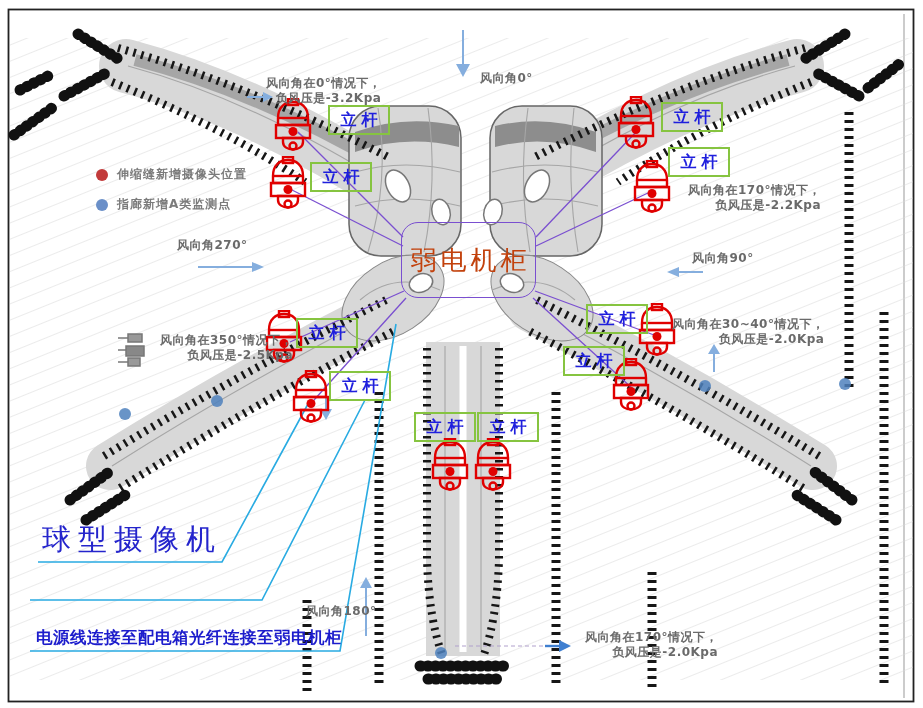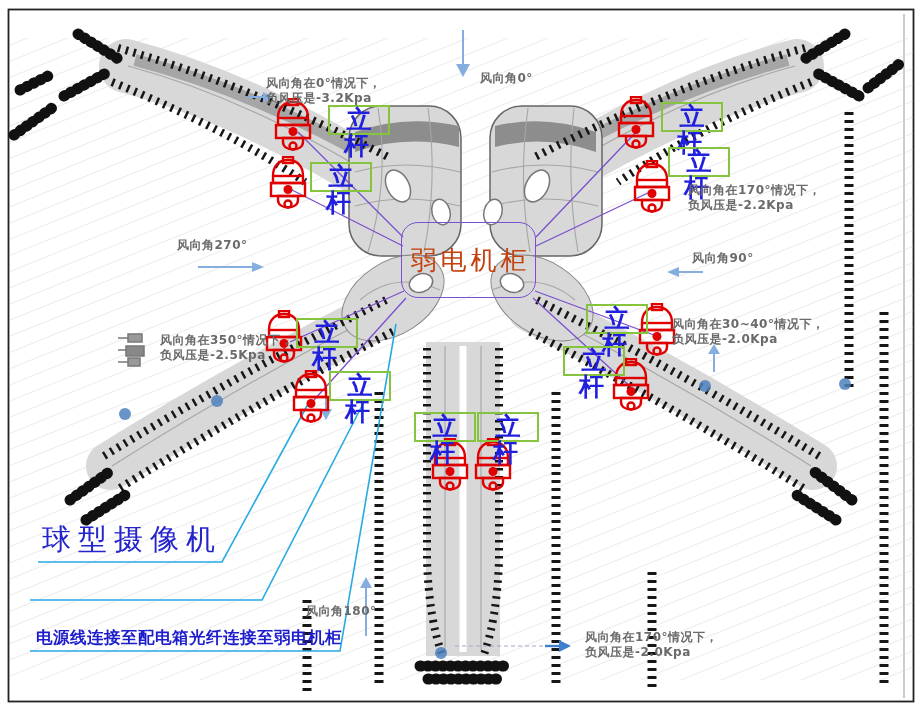--- a/index.html
+++ b/index.html
@@ -7,31 +7,31 @@
          font-family:"DejaVu Sans",sans-serif;}
   .stage svg{position:absolute;left:0;top:0;}
   #base-svg{z-index:1;}
   #overlay-svg{z-index:3;}
   .lbl-layer{position:absolute;left:0;top:0;width:100%;height:100%;z-index:2;}
   .box-layer{position:absolute;left:0;top:0;width:100%;height:100%;z-index:4;pointer-events:none;}
 
   
   .wind-label{position:absolute;color:var(--wind_text,#6a6a6a);font-size:12px;font-weight:600;
               line-height:15px;white-space:nowrap;letter-spacing:.5px;}
-  .wind-label span{display:block;}
+  .wind-label span{display:block;text-align:right;}
 
   
   .legend{position:absolute;left:96px;top:166px;}
   .legend-row{display:flex;align-items:center;margin-bottom:13px;}
   .legend-dot{width:12px;height:12px;border-radius:50%;margin-right:9px;flex:0 0 auto;}
   .legend-text{font-size:12px;color:#7b7b7b;font-weight:600;letter-spacing:1px;white-space:nowrap;}
 
   
   .pole-box{position:absolute;width:58px;height:26px;border:2px solid var(--pole_box_border,#86c440);
-            color:var(--pole_text,#1f1fdd);font-size:25px;font-weight:bold;letter-spacing:5px;
+            color:var(--pole_text,#1f1fdd);font-size:16px;font-weight:bold;letter-spacing:5px;
             line-height:26px;text-align:center;text-indent:5px;background:transparent;}
 
   
   .cabinet{position:absolute;left:401px;top:222px;width:133px;height:74px;
            border:1.6px solid var(--cabinet_border,#7a4fd0);border-radius:17px;
            display:flex;align-items:center;justify-content:center;
            color:#c2410c;font-size:26px;font-weight:500;letter-spacing:4px;text-indent:4px;}
 
   
   .callout-big{position:absolute;left:42px;top:520px;color:#2424cc;font-size:29px;
@@ -165,20 +165,30 @@
         <rect x="126" y="346" width="18" height="10" fill="#888"></rect>
       <line x1="118" y1="362" x2="128" y2="362"></line>
         <rect x="128" y="358" width="12" height="8" fill="#999"></rect>
     </g>
 
     <line x1="455" y1="646" x2="545" y2="646" stroke="#b0a0cc" stroke-width="1" stroke-dasharray="4 3"></line>
   </svg>
 
   <div class="lbl-layer">
 
+    <div class="legend">
+      <div class="legend-row">
+        <span class="legend-dot" style="background: rgb(194, 58, 58);"></span>
+        <span class="legend-text">伸缩缝新增摄像头位置</span>
+      </div>
+      <div class="legend-row">
+        <span class="legend-dot" style="background: rgb(106, 143, 200);"></span>
+        <span class="legend-text">指廊新增A类监测点</span>
+      </div>
+    </div>
 
     <div class="callout-big">
       <span style="display:block">球型摄像机</span>
     </div>
 
     <div class="callout-power">电源线连接至配电箱光纤连接至弱电机柜</div>
   </div>
 
   <svg id="overlay-svg" width="923" height="708" viewBox="0 0 923 708">
     <defs>

